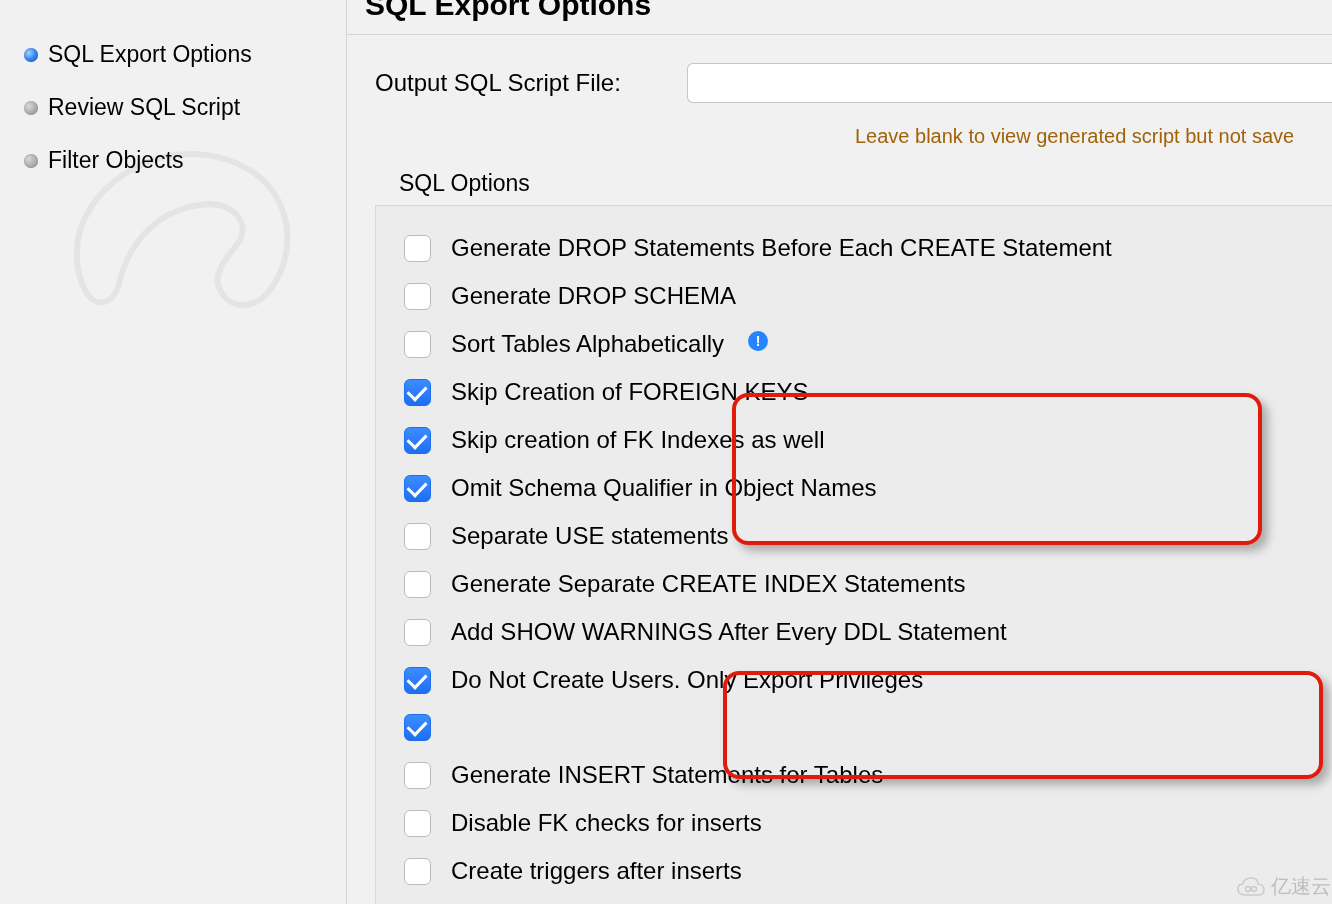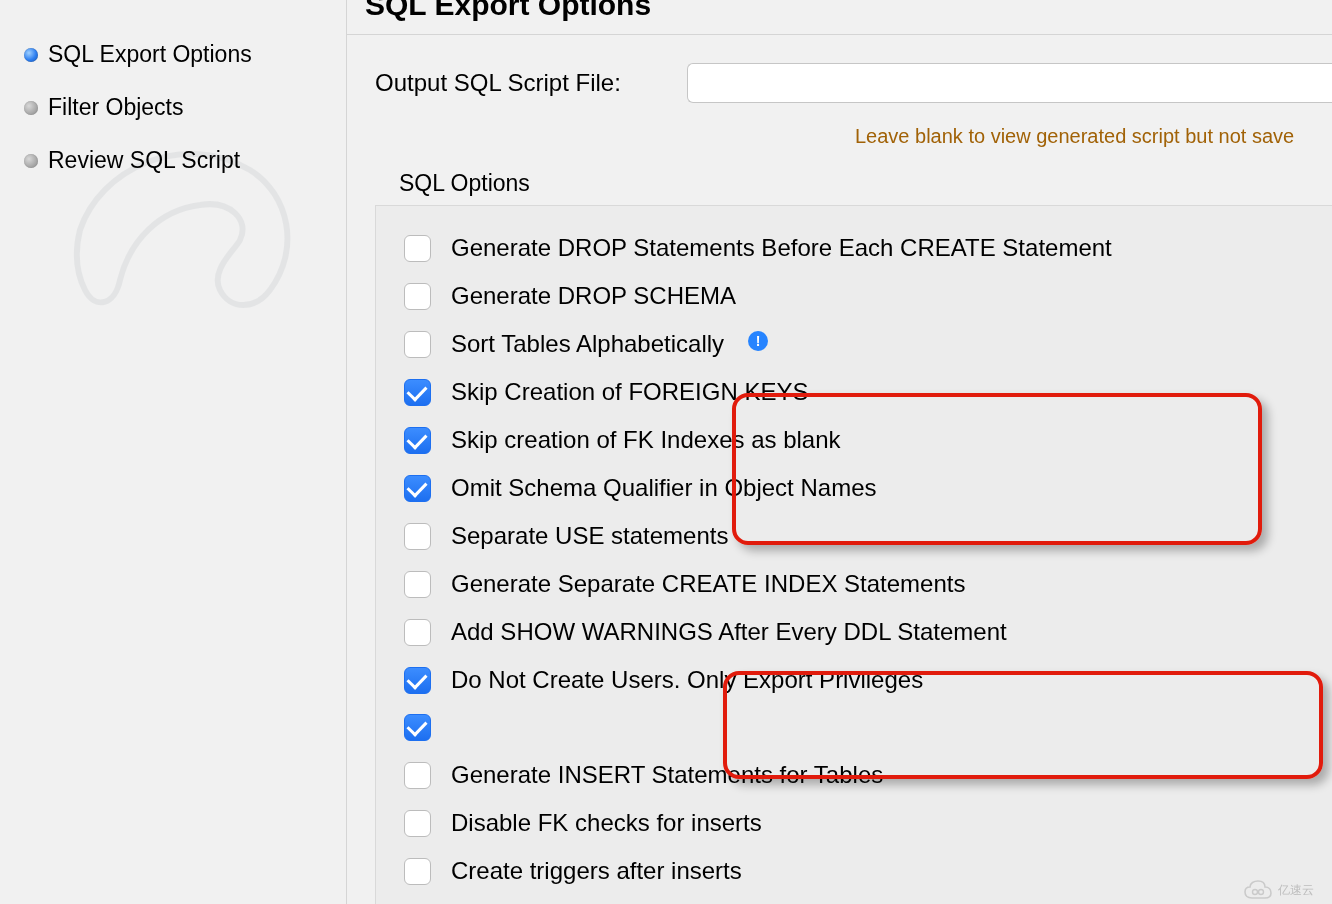--- a/index.html
+++ b/index.html
@@ -162,49 +162,49 @@
       border: 4px solid #e11b0c;
       border-radius: 16px;
       box-shadow: 6px 6px 10px rgba(0,0,0,0.28);
       pointer-events: none;
     }
     .hl1 { left: 385px; top: 358px; width: 530px; height: 152px; }
     .hl2 { left: 376px; top: 636px; width: 600px; height: 108px; }
     .watermark {
       position: absolute;
       bottom: 4px;
-      right: 18px;
+      right: 1px;
       display: flex;
       align-items: center;
       gap: 6px;
       color: #bdbdbd;
-      font-size: 12px;
+      font-size: 20px;
       font-weight: 500;
     }
     .watermark svg { opacity:.7 }
   </style>
 </head>
 <body>
 
 <div class="sidebar">
   <svg class="sidebar-bg" width="260" height="260" viewBox="0 0 260 260">
     <path d="M 20 120 C 40 60, 120 20, 190 60 C 230 85, 240 140, 210 180 C 195 200, 170 200, 160 180 C 150 160, 175 140, 180 130 C 190 110, 170 90, 140 95 C 100 100, 70 130, 60 170 C 55 195, 35 200, 25 180 C 15 160, 15 140, 20 120 Z" fill="none" stroke="#9aa2a8" stroke-width="6"></path>
   </svg>
 
   <div class="sidebar-item">
     <span class="bullet bullet-active"></span>
     <span>SQL Export Options</span>
   </div>
   <div class="sidebar-item">
     <span class="bullet bullet-inactive"></span>
-    <span>Filter Objects</span>
+    <span>Review SQL Script</span>
   </div>
   <div class="sidebar-item">
     <span class="bullet bullet-inactive"></span>
-    <span>Review SQL Script</span>
+    <span>Filter Objects</span>
   </div>
 </div>
 
 <div class="main">
   <div class="main-header">SQL Export Options</div>
 
   <div class="content">
 
     <div class="output-row">
       <div class="output-label">Output SQL Script File:</div>
@@ -229,21 +229,21 @@
         <span class="chk"></span>
         <span>Sort Tables Alphabetically</span>
         <span class="info-icon">!</span>
       </div>
       <div class="option">
         <span class="chk checked"></span>
         <span>Skip Creation of FOREIGN KEYS</span>
       </div>
       <div class="option">
         <span class="chk checked"></span>
-        <span>Skip creation of FK Indexes as blank</span>
+        <span>Skip creation of FK Indexes as well</span>
       </div>
       <div class="option">
         <span class="chk checked"></span>
         <span>Omit Schema Qualifier in Object Names</span>
       </div>
       <div class="option">
         <span class="chk"></span>
         <span>Separate USE statements</span>
       </div>
       <div class="option">

